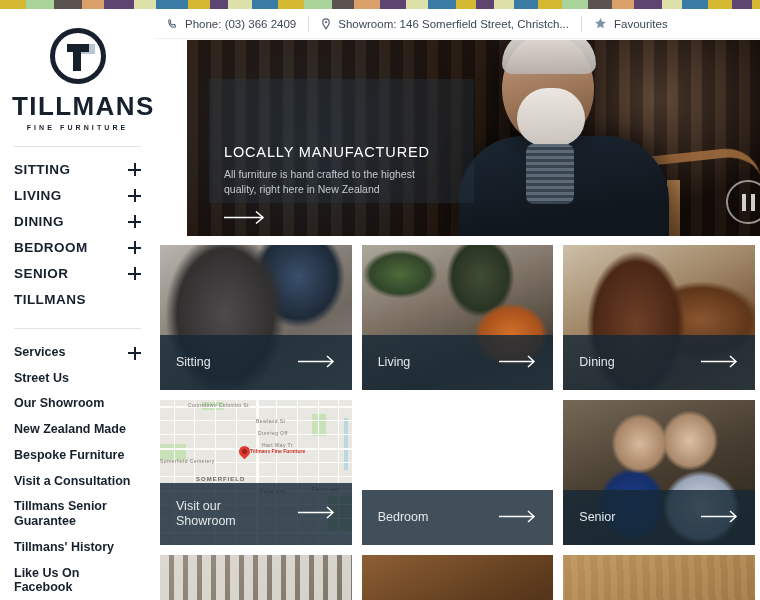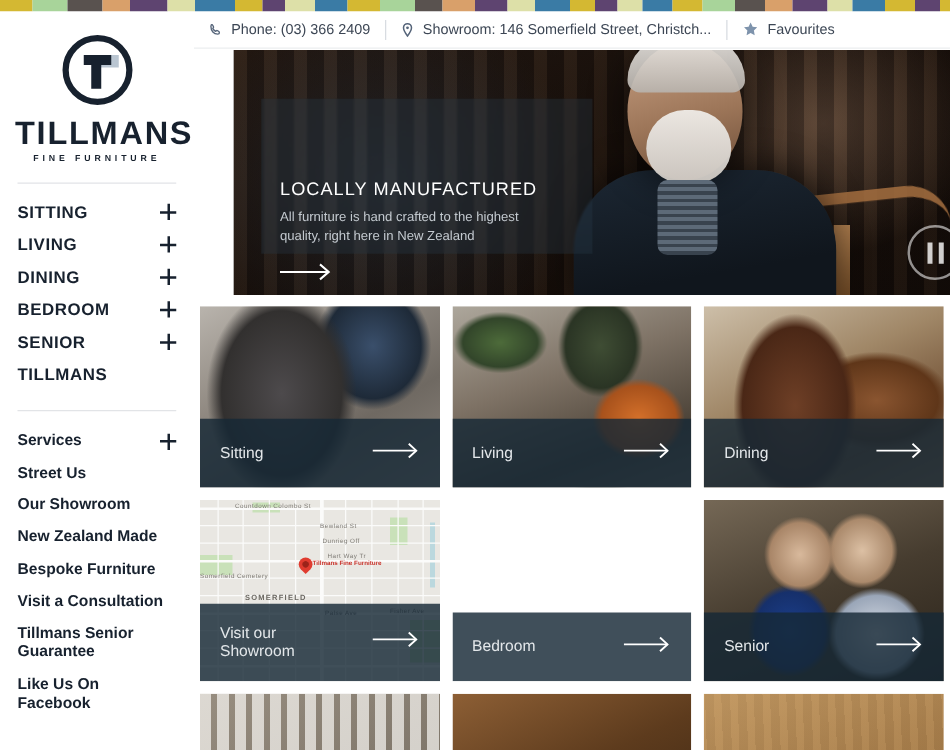--- a/index.html
+++ b/index.html
@@ -357,20 +357,23 @@
           <span class="lbl">New Zealand Made</span>
         </li>
         <li>
           <span class="lbl">Bespoke Furniture</span>
         </li>
         <li>
           <span class="lbl">Visit a Consultation</span>
         </li>
         <li>
           <span class="lbl">Tillmans Senior Guarantee</span>
+        </li>
+        <li>
+          <span class="lbl">Tillmans' History</span>
         </li>
         <li>
           <span class="lbl">Like Us On Facebook</span>
         </li>
       </ul>
   </aside>
 
   <div id="header">
     <div class="hdr-item">
       <span class="hdr-ico">

